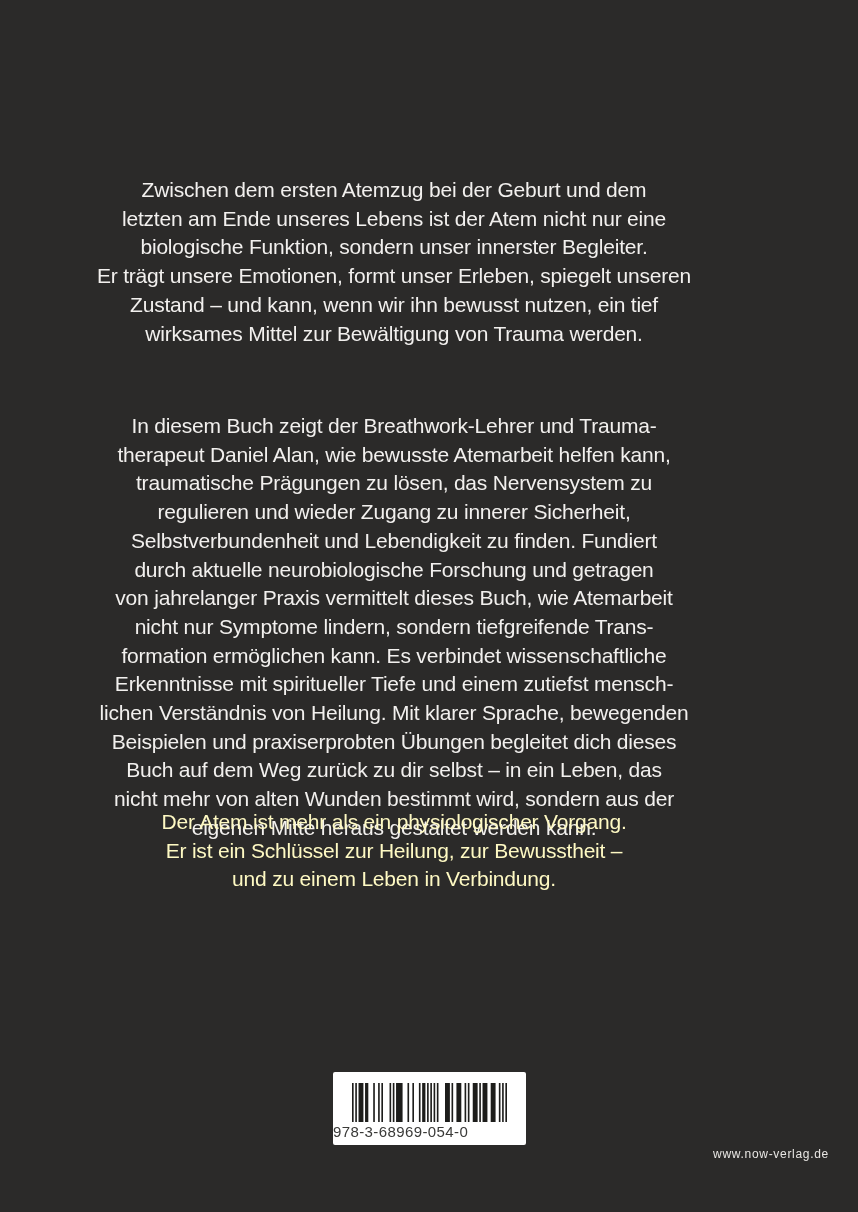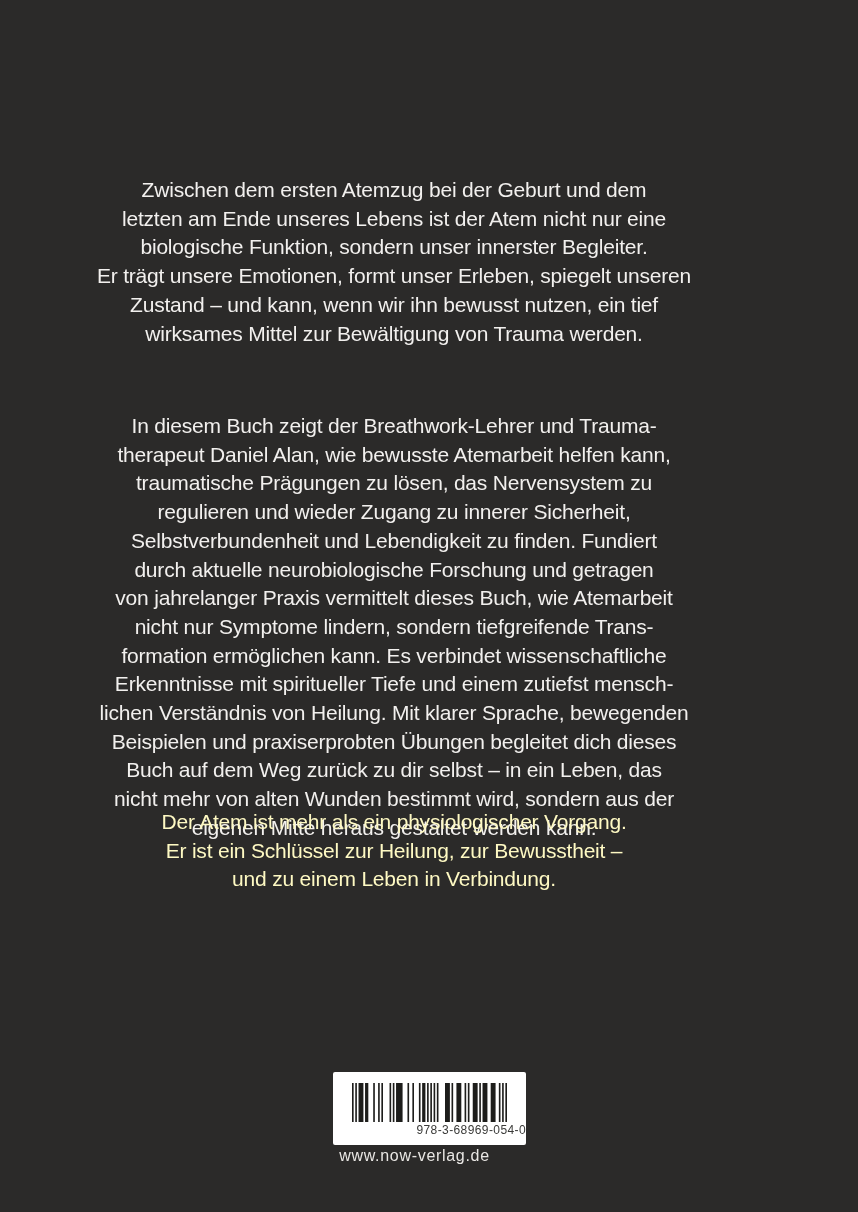--- a/index.html
+++ b/index.html
@@ -35,31 +35,31 @@
   .barcode-svg {
     position: absolute;
     left: 19px; top: 11px;
     width: 155px; height: 39px;
     display: block;
   }
   .barcode-svg rect { fill: #1d1d1b; }
   .isbn {
     position: absolute;
     left: 0; top: 51px; width: 100%;
-    text-align: right;
+    text-align: left;
     color: #3a3a38;
-    font-size: 12px;
+    font-size: 15px;
     letter-spacing: 0.4px;
   }
   .publisher-url {
     position: absolute;
     left: 0; top: 1147px; width: 829px;
-    text-align: center;
+    text-align: right;
     color: #e9e7e4;
-    font-size: 16px;
+    font-size: 12px;
     font-weight: 500;
     letter-spacing: 0.7px;
   }
 </style>
 </head>
 <body>
 
 <div>
 
   <p class="para para-1">Zwischen dem ersten Atemzug bei der Geburt und dem

